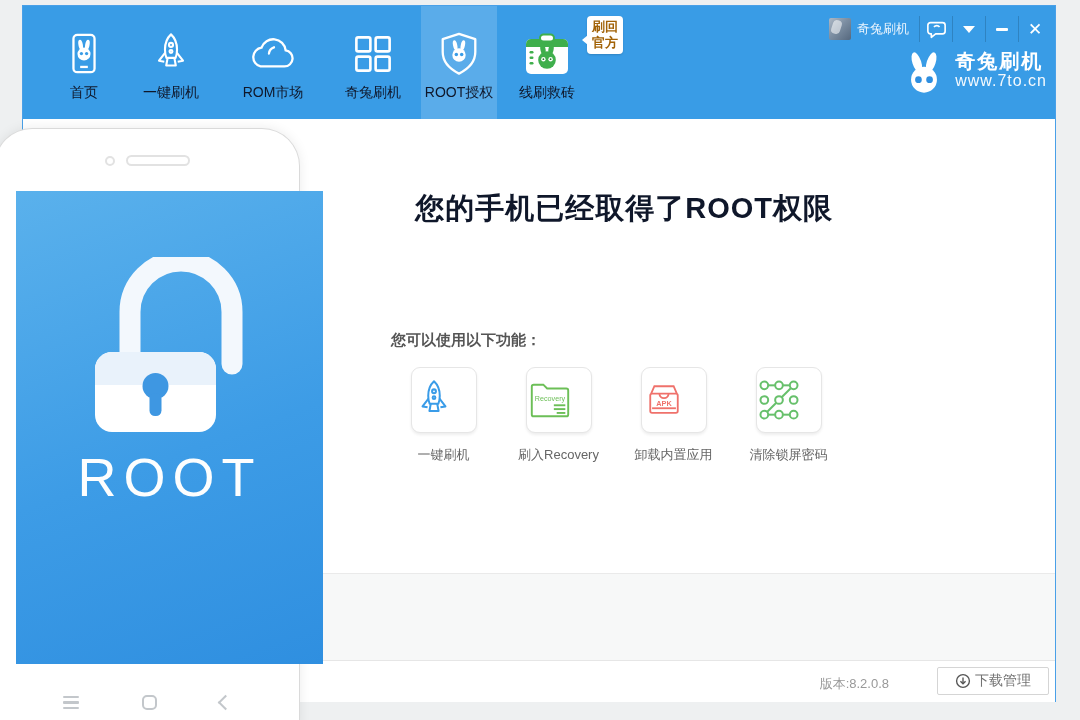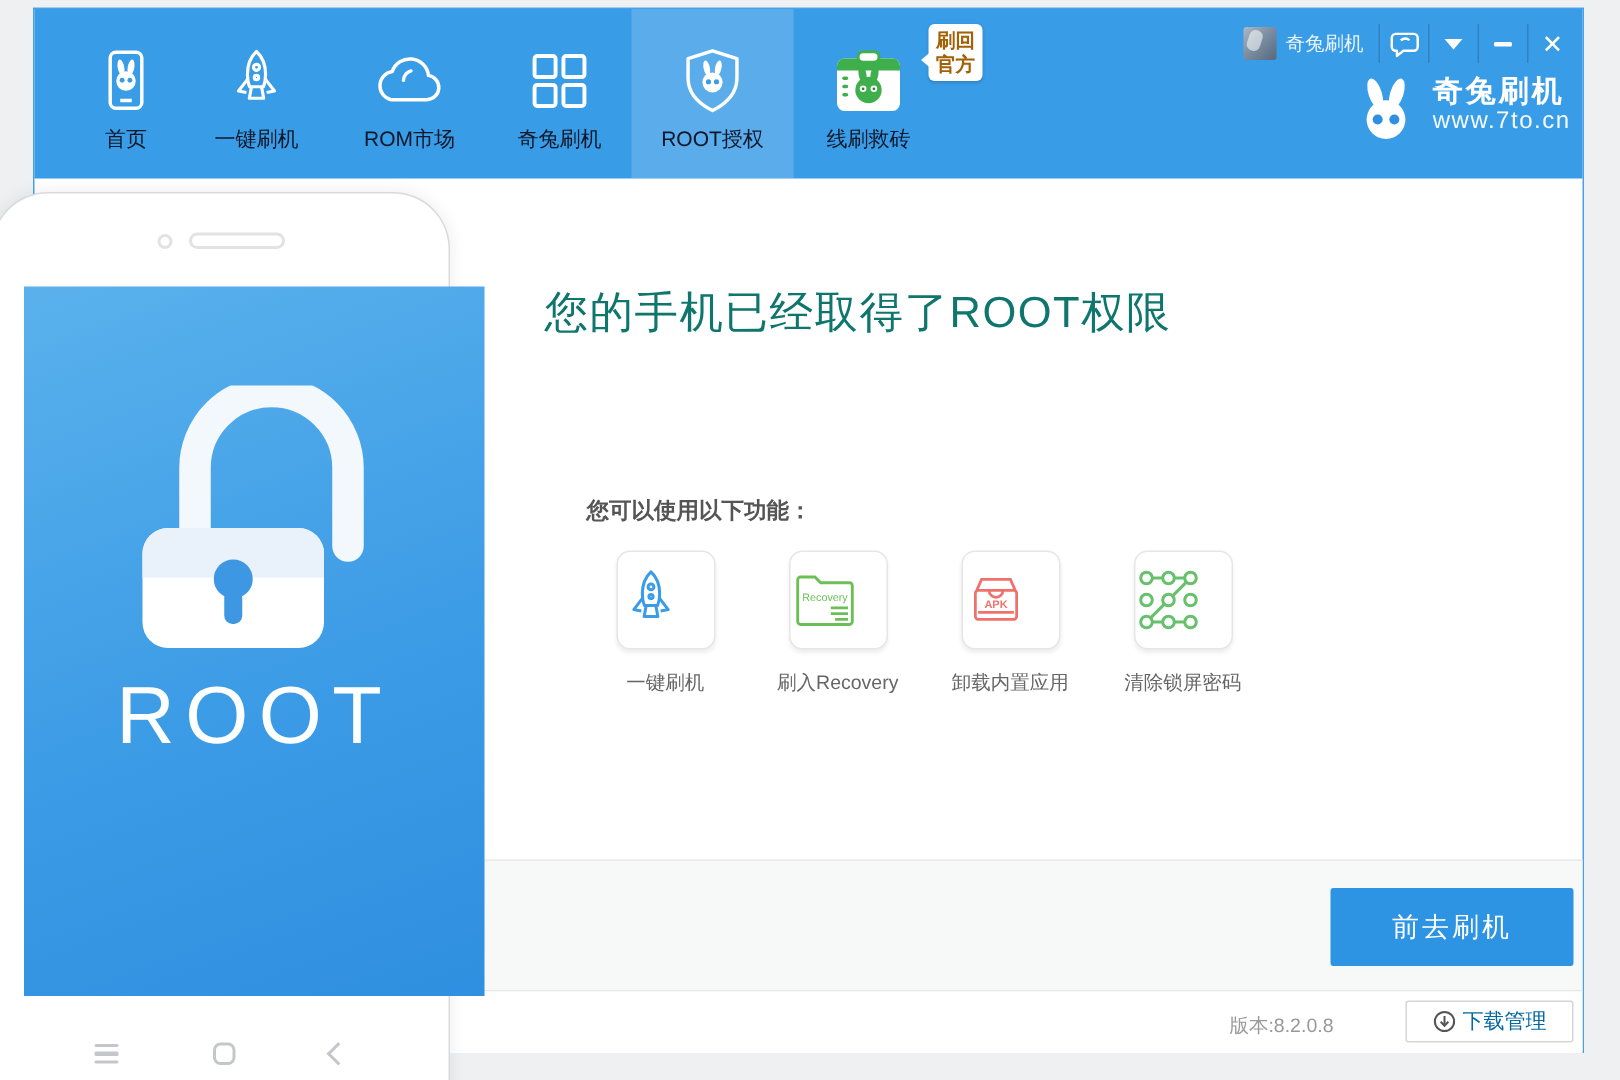--- a/index.html
+++ b/index.html
@@ -23,49 +23,49 @@
     border-top:7px solid #fff; }
   .minus { width:12px; height:3px; background:#fff; border-radius:1px; }
   .xmark { font-size:17px; font-weight:bold; line-height:1; }
   
   .nav { position:absolute; left:24px; top:0; height:113px; display:flex; }
   .tab { position:relative; height:113px; padding-top:23px; display:flex; flex-direction:column;
     align-items:center; cursor:pointer; }
   .tab.selected { background:rgba(255,255,255,.17); }
   .tab-icon { height:50px; display:flex; align-items:center; justify-content:center; }
   .tab-label { color:#0f172a; font-size:14px; margin-top:5px; white-space:nowrap; }
-  .w72{width:74px;} .w100{width:100px;} .w102{width:104px;} .w94{width:96px;} .wsel{width:108px;} .w98{width:100px;}
+  .w72{width:74px;} .w100{width:100px;} .w102{width:104px;} .w94{width:96px;} .wsel{width:76px;} .w98{width:100px;}
   .badge { position:absolute; top:10px; right:-26px; width:36px; background:#fff; border-radius:4px;
     color:#a16207; font-size:13px; font-weight:bold; line-height:16px; text-align:center;
     padding:3px 2px; box-shadow:0 1px 2px rgba(0,0,0,.15); }
   .badge::before { content:""; position:absolute; left:-5px; bottom:9px; width:0; height:0;
     border-top:5px solid transparent; border-bottom:5px solid transparent; border-right:6px solid #fff; }
   
   .logo { position:absolute; right:8px; top:44px; display:flex; align-items:flex-start; color:#fff; }
   .logo-txt { margin-left:8px; }
   .logo-title { font-size:20px; font-weight:bold; letter-spacing:2px; line-height:22px; }
   .logo-url { font-size:16px; opacity:.95; letter-spacing:1px; }
   
-  .main-title { position:absolute; left:340px; top:183px; width:470px; text-align:left;
-    font-size:29px; font-weight:normal; color:#0f766e; letter-spacing:1px; }
+  .main-title { position:absolute; left:340px; top:183px; width:470px; text-align:right;
+    font-size:29px; font-weight:bold; color:#0f172a; letter-spacing:1px; }
   .subtitle { position:absolute; left:368px; top:325px; font-size:15px; font-weight:bold; color:#555; }
   .features { position:absolute; left:370px; top:361px; display:flex; }
   .feature { width:101px; margin-right:14px; display:flex; flex-direction:column; align-items:center; cursor:pointer; }
   .fcard { width:66px; height:66px; background:#fff; border:1px solid #e6e6e6; border-radius:9px;
     box-shadow:0 2px 3px rgba(0,0,0,.07); display:flex; align-items:center; justify-content:flex-start; }
   .flabel { margin-top:13px; font-size:13px; color:#666; white-space:nowrap; }
   .strip { position:absolute; left:0; top:567px; right:0; height:88px; background:#f7f8f8;
     border-top:1px solid #eaeaea; border-bottom:1px solid #e6e6e6; }
   .go-btn { position:absolute; right:6px; top:586px; width:162px; height:52px; background:#2d93e3;
     color:#fff; font-size:18px; border:none; border-radius:2px; cursor:pointer; letter-spacing:2px; }
   
   .footer { position:absolute; left:0; top:655px; right:0; height:41px; background:#fff; }
   .version { position:absolute; right:166px; top:14px; font-size:13px; color:#999; }
   .dl-btn { position:absolute; right:6px; top:6px; width:112px; height:28px; background:#fff;
-    border:1px solid #d5d5d5; border-radius:2px; color:#0369a1; font-size:14px; cursor:pointer;
+    border:1px solid #d5d5d5; border-radius:2px; color:#737373; font-size:14px; cursor:pointer;
     display:flex; align-items:center; justify-content:center; gap:4px; }
   
   .phone { position:absolute; left:-6px; top:128px; width:306px; height:600px; background:#fff;
     border:1px solid #dadada; border-bottom:none; border-radius:38px 38px 0 0; z-index:10;
     box-shadow:0 0 12px rgba(0,0,0,.08); }
   .ph-top { position:absolute; left:0; top:26px; width:100%; display:flex; align-items:center;
     justify-content:center; gap:11px; }
   .cam { width:10px; height:10px; border:2px solid #e2e2e2; border-radius:50%; }
   .slot { width:64px; height:11px; border:2px solid #e2e2e2; border-radius:7px; }
   .screen { position:absolute; left:21px; top:62px; width:307px; height:473px;
@@ -278,21 +278,20 @@
           <circle cx="8" cy="40" r="4.2"></circle>
             <circle cx="24" cy="40" r="4.2"></circle>
             <circle cx="40" cy="40" r="4.2"></circle>
         </svg>
       </div>
       <div class="flabel">清除锁屏密码</div>
     </div>
   </div>
 
   <div class="strip"></div>
-  <button class="go-btn">前去刷机</button>
 
   <div class="footer">
     <div class="version">版本:8.2.0.8</div>
     <button class="dl-btn">
       <svg width="16" height="16" viewBox="0 0 20 20" fill="none" stroke="#555" stroke-width="1.7">
         <circle cx="10" cy="10" r="8"></circle>
         <line x1="10" y1="5.5" x2="10" y2="13"></line>
         <path d="M6.8 10.2 10 13.5l3.2-3.3"></path>
       </svg>
       <span>下载管理</span>

